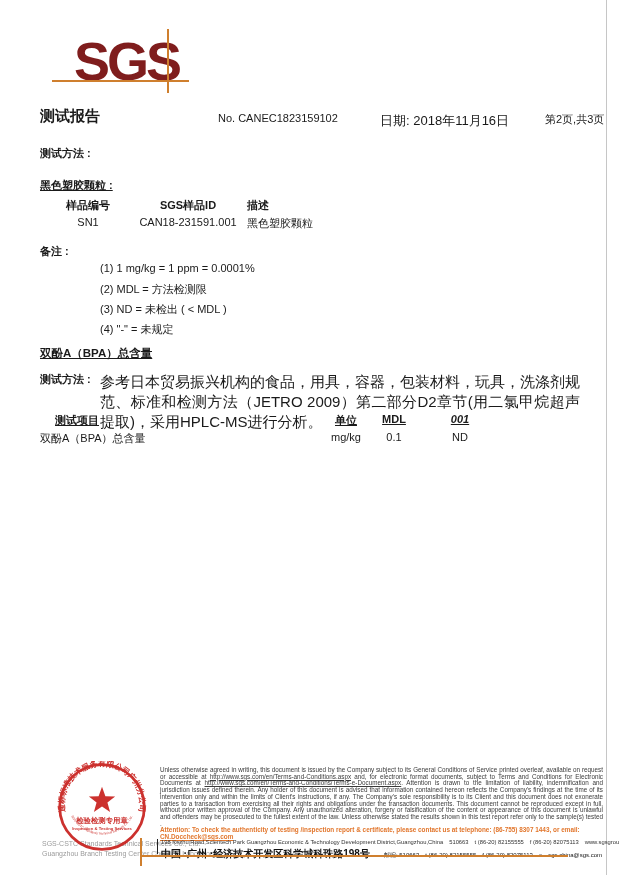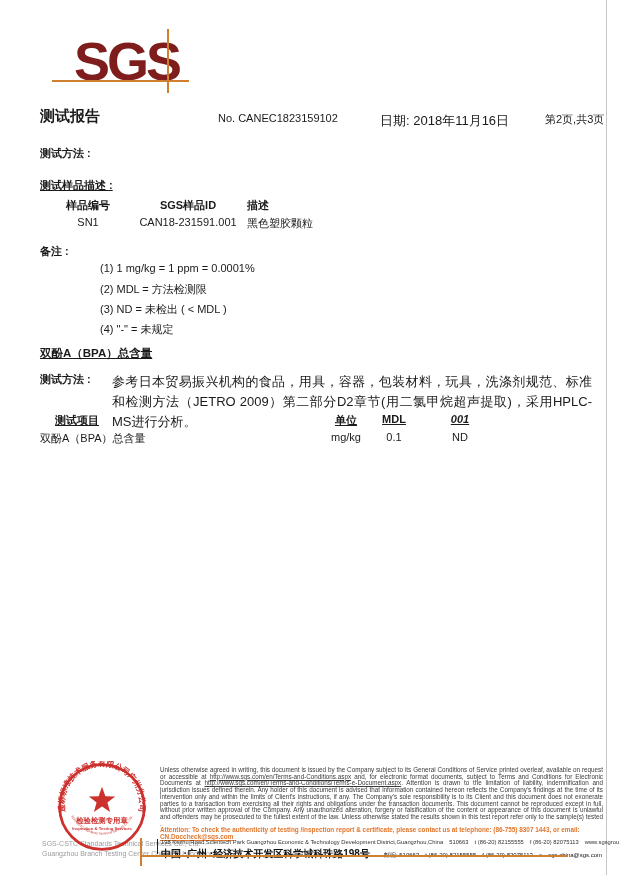--- a/index.html
+++ b/index.html
@@ -31,21 +31,21 @@
   .st-c2 { left:130px; width:116px; text-align:center; }
   .st-c3 { left:247px; }
   .st-head { top:198px; font-size:11px; font-weight:bold; }
   .st-row  { top:216px; font-size:11px; }
 
   .notes-label { left:40px; top:244px; }
   .note { left:100px; font-size:11px; }
 
   .bpa-title { left:40px; top:346px; font-size:11.5px; font-weight:bold; text-decoration:underline; }
   .method-label { left:40px; top:372px; }
-  .method-text { left:112px; top:372px; width:480px; font-size:13px; line-height:20px; text-align:justify; }
+  .method-text { left:100px; top:372px; width:480px; font-size:15px; line-height:20px; text-align:justify; }
 
   
   .rt-head { top:413px; font-size:11px; font-weight:bold; }
   .rt-row { top:431px; font-size:11px; }
   .u { text-decoration:underline; }
   .it { font-style:italic; }
   .rt-c1h { left:55px; }
   .rt-c1 { left:40px; }
   .rt-c2 { left:320px; width:52px; text-align:center; }
   .rt-c3 { left:374px; width:40px; text-align:center; }
@@ -84,21 +84,21 @@
   <div class="abs logo-text">SGS</div>
   <div class="abs logo-hline"></div>
   <div class="abs logo-vline"></div>
 
   <div class="abs report-title">测试报告</div>
   <div class="abs report-no">No. CANEC1823159102</div>
   <div class="abs report-date">日期: 2018年11月16日</div>
   <div class="abs report-pages">第2页,共3页</div>
 
   <div class="abs label-bold results-label">测试方法 :</div>
-  <div class="abs label-bold sample-desc-label">测试样品描述 :</div>
+  <div class="abs label-bold sample-desc-label">黑色塑胶颗粒 :</div>
 
   <div class="abs st-head st-c1">样品编号</div>
   <div class="abs st-head st-c2">SGS样品ID</div>
   <div class="abs st-head st-c3">描述</div>
   <div class="abs st-row st-c1">SN1</div>
   <div class="abs st-row st-c2">CAN18-231591.001</div>
   <div class="abs st-row st-c3">黑色塑胶颗粒</div>
 
   <div class="abs label-bold notes-label">备注 :</div>
   <div class="abs note" style="top:262px">(1) 1 mg/kg = 1 ppm = 0.0001%</div>

